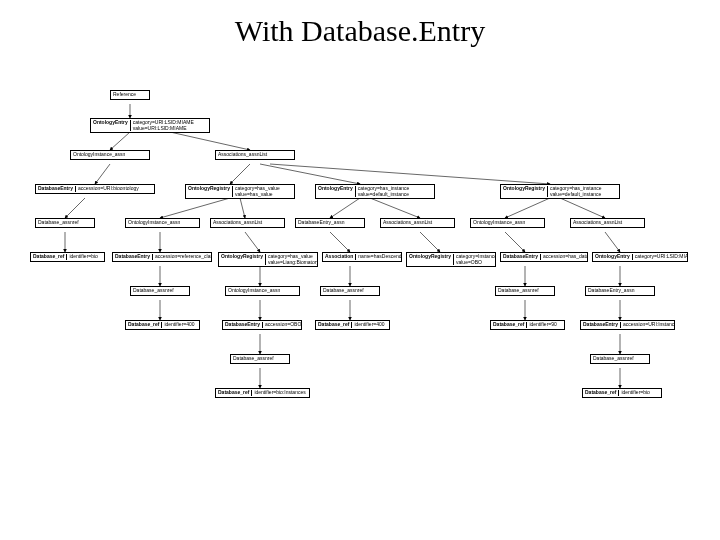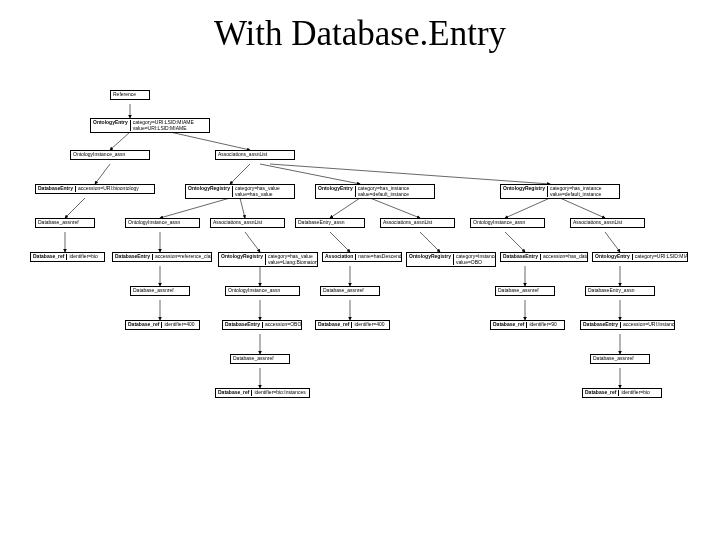--- a/index.html
+++ b/index.html
@@ -11,21 +11,21 @@
     font-family: "Times New Roman", serif;
     position: relative;
     overflow: hidden;
   }
   .title {
     position: absolute;
     top: 14px;
     left: 0;
     width: 720px;
     text-align: center;
-    font-size: 35px;
+    font-size: 30px;
   }
   .diagram {
     position: absolute;
     left: 30px;
     top: 90px;
     width: 660px;
     height: 420px;
   }
   .node {
     position: absolute;

